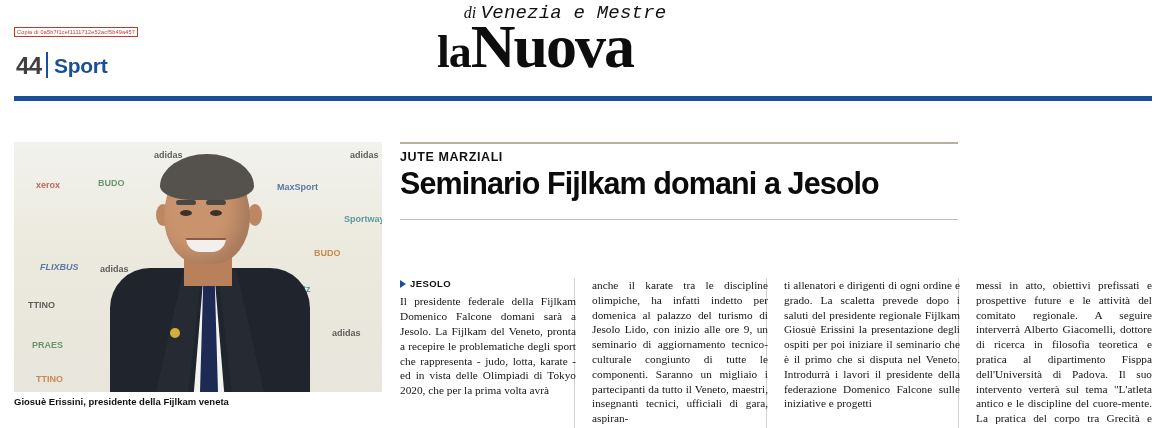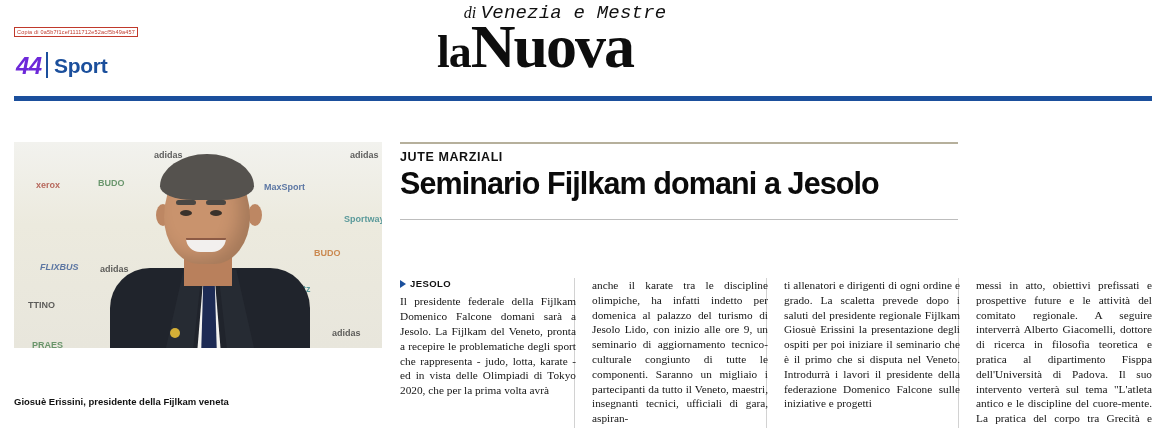--- a/index.html
+++ b/index.html
@@ -38,23 +38,22 @@
     padding: 1px 2px;
     white-space: nowrap;
   }
   .page-num {
     position: absolute;
     left: 16px;
     top: 52px;
     font-family: "Liberation Sans", sans-serif;
     font-size: 24px;
     font-weight: bold;
-    color: #6d28d9;
+    color: #404040;
     letter-spacing: -0.5px;
-    font-style: italic;
   }
   .section-name {
     position: absolute;
     left: 54px;
     top: 54px;
     font-family: "Liberation Sans", sans-serif;
     font-size: 21px;
     font-weight: bold;
     color: #1b4f9c;
     letter-spacing: -0.3px;
@@ -131,21 +130,21 @@
   .photo-wrap {
     position: absolute;
     left: 14px;
     top: 30px;
     width: 368px;
     height: 250px;
   }
   .photo {
     position: relative;
     width: 368px;
-    height: 206px;
+    height: 250px;
     overflow: hidden;
     background: #bef264;
     text-align: right;
   }
   .backdrop {
     position: absolute;
     inset: 0;
     background:
       linear-gradient(180deg, #f2f2ee 0%, #eceade 40%, #e8e6dc 100%);
   }
@@ -425,21 +424,21 @@
   <div class="content">
 
     <div class="photo-wrap">
       <div class="photo">
         <div class="backdrop"></div>
         <div class="bd-rows">
           <div class="bd-logo dark" style="left:140px; top:8px;">adidas</div>
           <div class="bd-logo dark" style="left:336px; top:8px;">adidas</div>
           <div class="bd-logo red" style="left:22px; top:38px;">xerox</div>
           <div class="bd-logo green" style="left:84px; top:36px;">BUDO</div>
-          <div class="bd-logo blue" style="left:250px; top:40px;">MaxSport</div>
+          <div class="bd-logo blue" style="left:263px; top:40px;">MaxSport</div>
           <div class="bd-logo teal" style="left:330px; top:72px;">Sportway</div>
           <div class="bd-logo blue" style="left:26px; top:120px;font-style:italic;">FLIXBUS</div>
           <div class="bd-logo dark" style="left:86px; top:122px;">adidas</div>
           <div class="bd-logo orange" style="left:300px; top:106px;">BUDO</div>
           <div class="bd-logo teal" style="left:268px; top:142px;">comitz</div>
           <div class="bd-logo dark" style="left:14px; top:158px;">TTINO</div>
           <div class="bd-logo green" style="left:18px; top:198px;">PRAES</div>
           <div class="bd-logo orange" style="left:22px; top:232px;">TTINO</div>
           <div class="bd-logo dark" style="left:318px; top:186px;">adidas</div>
         </div>

